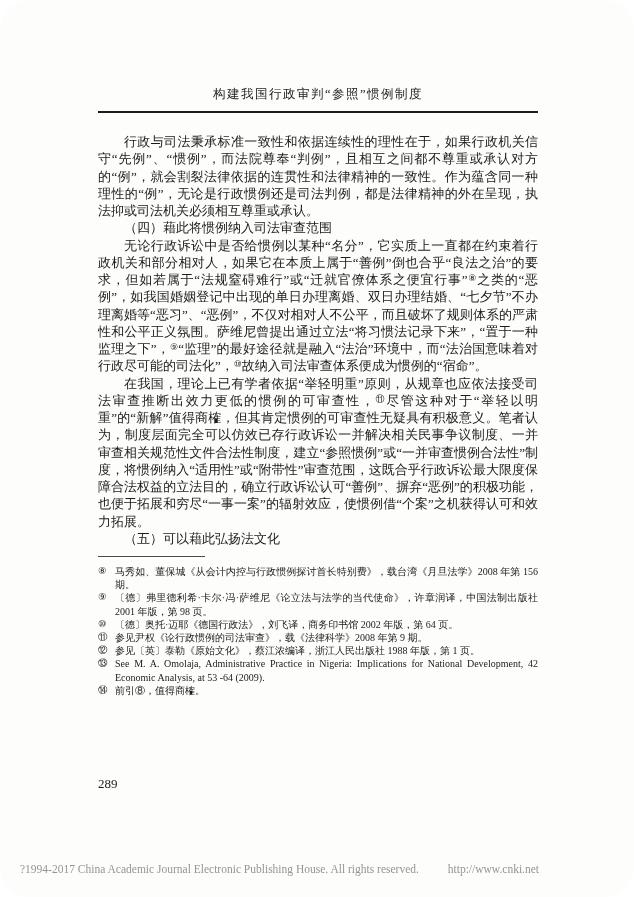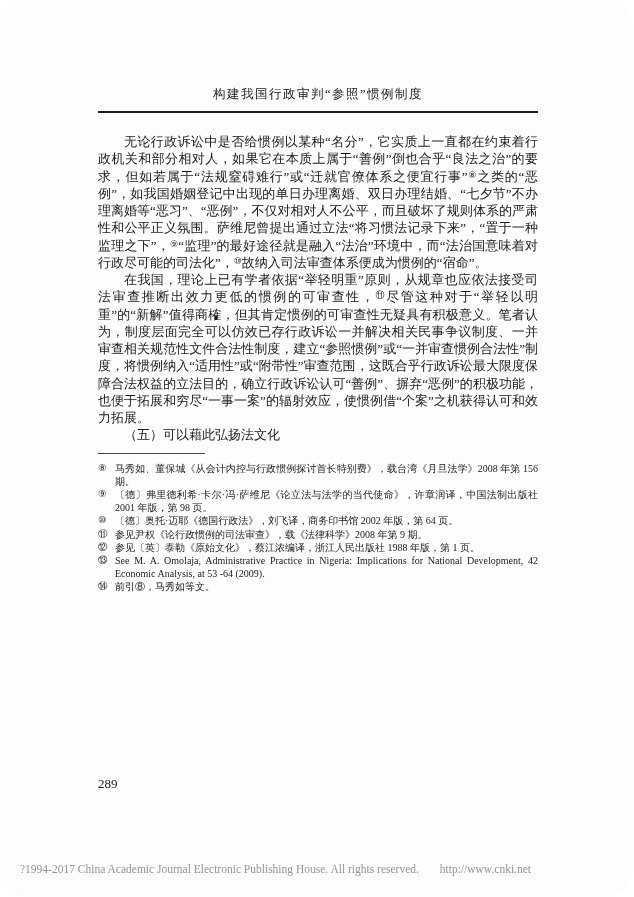--- a/index.html
+++ b/index.html
@@ -75,32 +75,34 @@
     font-size:13px;
     color:var(--text-color,#1b1b1b);
   }
   .footer{
     position:absolute;
     left:20px;top:863px;
     font-size:11.5px;
     color:var(--footer-color,#959595);
     white-space:nowrap;
   }
-  .footer .url{ margin-left:18px; }
+  .footer .url{ margin-left:26px; }
 </style>
 </head>
 <body>
 
 <div class="page">
 
   <div class="content">
     <div class="running-head">构建我国行政审判“参照”惯例制度</div>
     <hr class="head-rule">
 
     <div class="body-text">
+        <div class="para">行政与司法秉承标准一致性和依据连续性的理性在于，如果行政机关信守“先例”、“惯例”，而法院尊奉“判例”，且相互之间都不尊重或承认对方的“例”，就会割裂法律依据的连贯性和法律精神的一致性。作为蕴含同一种理性的“例”，无论是行政惯例还是司法判例，都是法律精神的外在呈现，执法抑或司法机关必须相互尊重或承认。</div>
+        <div class="para heading">（四）藉此将惯例纳入司法审查范围</div>
         <div class="para">无论行政诉讼中是否给惯例以某种“名分”，它实质上一直都在约束着行政机关和部分相对人，如果它在本质上属于“善例”倒也合乎“良法之治”的要求，但如若属于“法规窒碍难行”或“迁就官僚体系之便宜行事”<sup class="fnref">⑧</sup>之类的“恶例”，如我国婚姻登记中出现的单日办理离婚、双日办理结婚、“七夕节”不办理离婚等“恶习”、“恶例”，不仅对相对人不公平，而且破坏了规则体系的严肃性和公平正义氛围。萨维尼曾提出通过立法“将习惯法记录下来”，“置于一种监理之下”，<sup class="fnref">⑨</sup>“监理”的最好途径就是融入“法治”环境中，而“法治国意味着对行政尽可能的司法化”，<sup class="fnref">⑩</sup>故纳入司法审查体系便成为惯例的“宿命”。</div>
         <div class="para">在我国，理论上已有学者依据“举轻明重”原则，从规章也应依法接受司法审查推断出效力更低的惯例的可审查性，<sup class="fnref">⑪</sup>尽管这种对于“举轻以明重”的“新解”值得商榷，但其肯定惯例的可审查性无疑具有积极意义。笔者认为，制度层面完全可以仿效已存行政诉讼一并解决相关民事争议制度、一并审查相关规范性文件合法性制度，建立“参照惯例”或“一并审查惯例合法性”制度，将惯例纳入“适用性”或“附带性”审查范围，这既合乎行政诉讼最大限度保障合法权益的立法目的，确立行政诉讼认可“善例”、摒弃“恶例”的积极功能，也便于拓展和穷尽“一事一案”的辐射效应，使惯例借“个案”之机获得认可和效力拓展。</div>
         <div class="para heading">（五）可以藉此弘扬法文化</div>
       </div>
 
     <hr class="fn-sep">
     <div class="footnotes">
         <div class="fn-row">
           <span class="fn-marker">⑧</span>
           <span class="fn-text">马秀如、董保城《从会计内控与行政惯例探讨首长特别费》，载台湾《月旦法学》2008 年第 156 期。</span>
@@ -120,21 +122,21 @@
         <div class="fn-row">
           <span class="fn-marker">⑫</span>
           <span class="fn-text">参见〔英〕泰勒《原始文化》，蔡江浓编译，浙江人民出版社 1988 年版，第 1 页。</span>
         </div>
         <div class="fn-row">
           <span class="fn-marker">⑬</span>
           <span class="fn-text">See M. A. Omolaja, Administrative Practice in Nigeria: Implications for National Development, 42 Economic Analysis, at 53 -64 (2009).</span>
         </div>
         <div class="fn-row">
           <span class="fn-marker">⑭</span>
-          <span class="fn-text">前引⑧，马秀如等文。</span>
+          <span class="fn-text">前引⑧，值得商榷。</span>
         </div>
       </div>
   </div>
 
   <div class="page-number">289</div>
 
   <div class="footer">
     <span class="copyright">?1994-2017 China Academic Journal Electronic Publishing House. All rights reserved.</span>
     <span class="url">http://www.cnki.net</span>
   </div>

